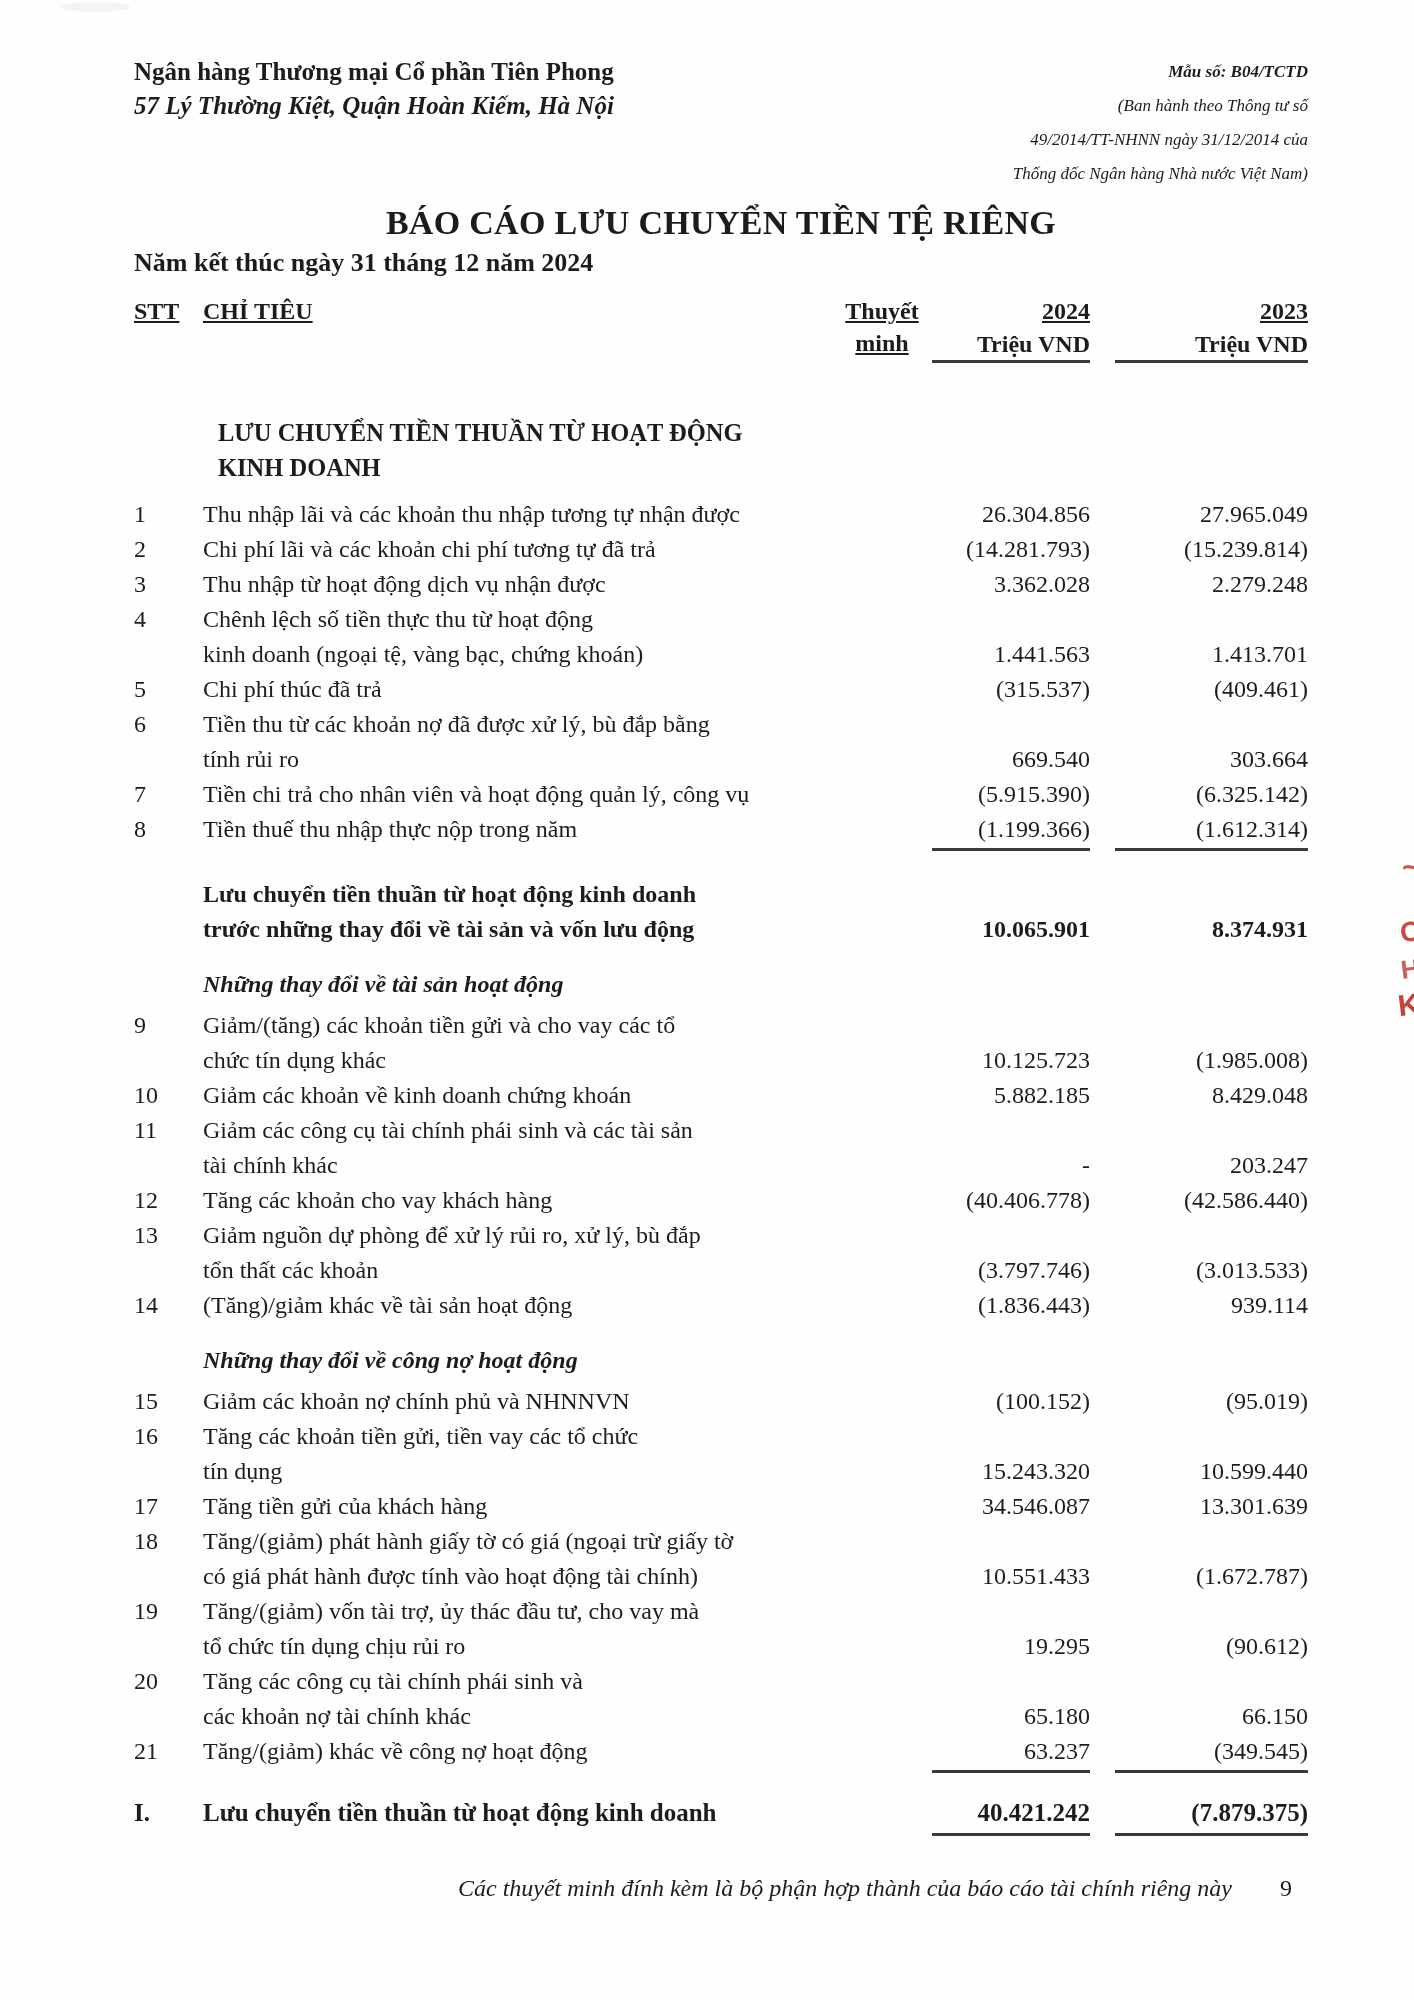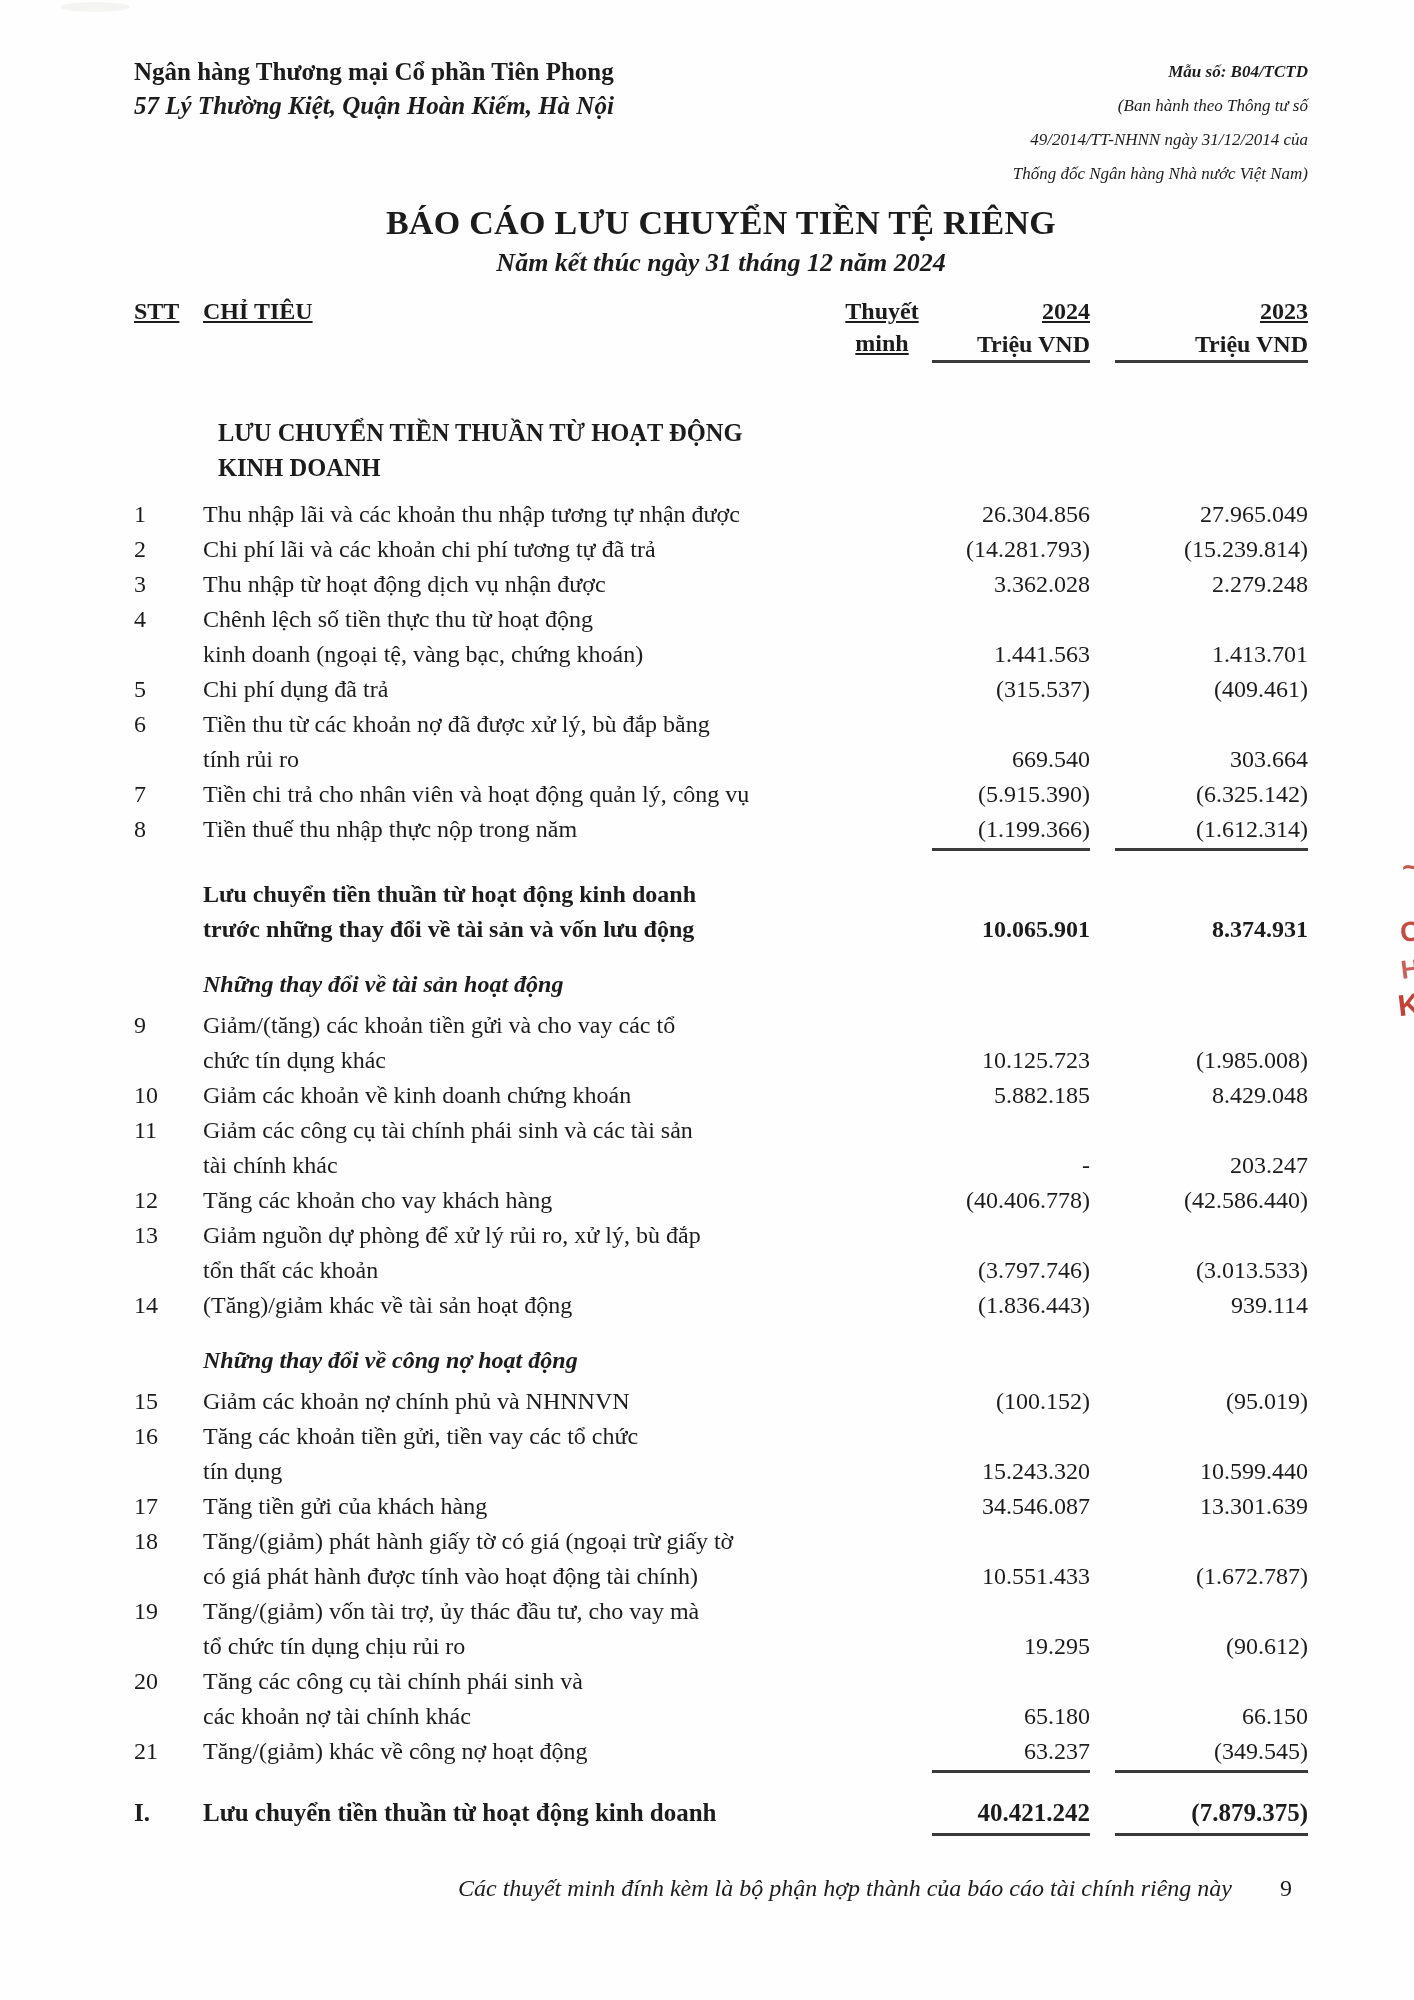--- a/index.html
+++ b/index.html
@@ -16,21 +16,21 @@
   .bold{font-weight:bold;}
   .italic{font-style:italic;}
 
   
   .hdr{display:flex;justify-content:space-between;align-items:flex-start;gap:15px;}
   .hdr-left{font-size:25px;line-height:34px;}
   .hdr-right{font-size:17px;line-height:34px;text-align:right;}
 
   
   .title{margin-top:10px;text-align:center;font-size:34px;font-weight:bold;line-height:44px;letter-spacing:.3px;}
-  .subtitle{text-align:center;font-size:26px;font-weight:bold;font-style:italic;line-height:36px;}
+  .subtitle{font-size:26px;font-weight:bold;line-height:36px;}
 
   
   .grid{display:grid;grid-template-columns:69px 637px 84px 166px 218px;}
 
   .colhead{margin-top:14px;font-weight:bold;font-size:24px;line-height:32px;text-decoration:underline;}
   .colhead .note-h{text-align:center;}
   .colhead .val-h{text-align:right;}
   .colhead .unit-rule{border-bottom:3px solid #3a3a3a;display:inline-block;margin-top:1px;}
   .w2024{width:158px;}
   .w2023{width:193px;}
@@ -148,21 +148,21 @@
             <div>Chênh lệch số tiền thực thu từ hoạt động</div>
             <div>kinh doanh (ngoại tệ, vàng bạc, chứng khoán)</div>
           </div>
           <div class="cell-note"></div>
           <div class="cell-val">1.441.563</div>
           <div class="cell-val">1.413.701</div>
         </div>
         <div class="grid row item">
           <div class="cell-stt">5</div>
           <div class="cell-label">
-            <div>Chi phí dụng đã trả</div>
+            <div>Chi phí thúc đã trả</div>
           </div>
           <div class="cell-note"></div>
           <div class="cell-val">(315.537)</div>
           <div class="cell-val">(409.461)</div>
         </div>
         <div class="grid row item">
           <div class="cell-stt">6</div>
           <div class="cell-label">
             <div>Tiền thu từ các khoản nợ đã được xử lý, bù đắp bằng</div>
             <div>tính rủi ro</div>

